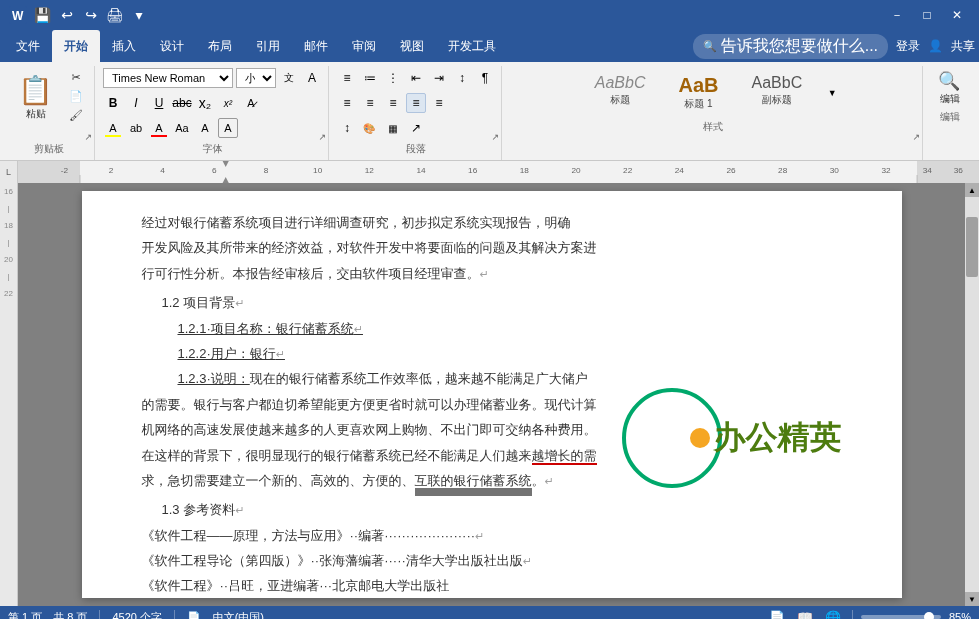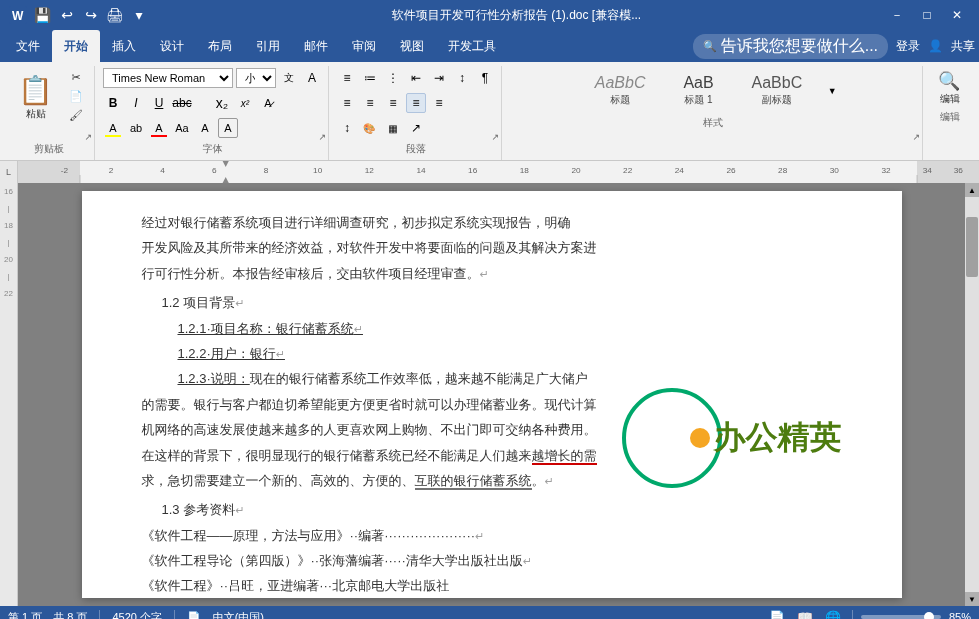--- a/index.html
+++ b/index.html
@@ -332,21 +332,20 @@
         </svg>
     </div>
     <div class="quick-access">
       <div class="qa-btn" title="保存">💾</div>
       <div class="qa-btn" title="撤销">↩</div>
       <div class="qa-btn" title="重做">↪</div>
       <div class="qa-btn" title="打印">🖨</div>
       <div class="qa-btn">▾</div>
     </div>
   </div>
-  <div class="title-bar-center">软件项目开发可行性分析报告 (1).doc [兼容模...</div>
   <div class="title-bar-controls">
     <div class="title-btn">－</div>
     <div class="title-btn">□</div>
     <div class="title-btn close">✕</div>
   </div>
 </div>
 
 <div class="ribbon-tabs">
   <div class="ribbon-tab">文件</div>
   <div class="ribbon-tab active">开始</div>
@@ -397,21 +396,21 @@
           <option>小四</option>
         </select>
         <div class="font-btn" style="font-size:10px;">文</div>
         <div class="font-btn">A</div>
       </div>
       <div class="font-row">
         <div class="font-btn bold">B</div>
         <div class="font-btn italic">I</div>
         <div class="font-btn underline">U</div>
         <div class="font-btn" style="text-decoration:line-through;">abc</div>
-        <div class="font-btn" style="font-size:14px;margin-left:17px;">x₂</div>
+        <div class="font-btn" style="font-size:14px;">x₂</div>
         <div class="font-btn" style="font-size:10px;font-style:italic;">x²</div>
         <div class="font-btn" style="font-size:11px;">A̷</div>
       </div>
       <div class="font-row">
         <div class="font-btn" style="font-size:11px;position:relative;">A<div style="position:absolute;bottom:1px;left:2px;right:2px;height:2px;background:#ffff00;"></div></div>
         <div class="font-btn" style="font-size:11px;">ab</div>
         <div class="font-btn" style="font-size:11px;position:relative;">A<div style="position:absolute;bottom:1px;left:2px;right:2px;height:2px;background:red;"></div></div>
         <div class="font-btn" style="font-size:11px;">Aa</div>
         <div class="font-btn" style="font-size:11px;">A</div>
         <div class="font-btn" style="font-size:11px;border:1px solid #999;">A</div>
@@ -450,21 +449,21 @@
     <div class="ribbon-expand-icon">↗</div>
   </div>
 
   <div class="ribbon-group styles-group">
     <div class="styles-gallery">
       <div class="style-item">
         <div class="style-preview" style="font-size:16px;color:#888;font-style:italic;">AaBbC</div>
         <div class="style-label">标题</div>
       </div>
       <div class="style-item">
-        <div class="style-preview" style="font-size:16px;font-weight:normal;color:#404040;">AaB</div>
+        <div class="style-preview" style="font-size:20px;font-weight:bold;color:#a16207;">AaB</div>
         <div class="style-label">标题 1</div>
       </div>
       <div class="style-item">
         <div class="style-preview" style="font-size:16px;color:#555;">AaBbC</div>
         <div class="style-label">副标题</div>
       </div>
       <div class="font-btn" style="width:14px;align-self:center;font-size:9px;">▼</div>
     </div>
     <div class="ribbon-group-label">样式</div>
     <div class="ribbon-expand-icon">↗</div>
@@ -542,21 +541,21 @@
       <p class="doc-para">经过对银行储蓄系统项目进行详细调查研究，初步拟定系统实现报告，明确</p>
       <p class="doc-para">开发风险及其所带来的经济效益，对软件开发中将要面临的问题及其解决方案进</p>
       <p class="doc-para">行可行性分析。本报告经审核后，交由软件项目经理审查。<span class="para-mark">↵</span></p>
       <p class="doc-heading doc-indent">1.2 项目背景<span class="para-mark">↵</span></p>
       <p class="doc-para doc-indent2">1.2.1·项目名称：银行储蓄系统<span class="para-mark">↵</span></p>
       <p class="doc-para doc-indent2">1.2.2·用户：银行<span class="para-mark">↵</span></p>
       <p class="doc-para"><span class="doc-indent2" style="display:inline;">1.2.3·说明：</span>现在的银行储蓄系统工作效率低，越来越不能满足广大储户</p>
       <p class="doc-para">的需要。银行与客户都迫切希望能更方便更省时就可以办理储蓄业务。现代计算</p>
       <p class="doc-para">机网络的高速发展使越来越多的人更喜欢网上购物、不出门即可交纳各种费用。</p>
       <p class="doc-para">在这样的背景下，很明显现行的银行储蓄系统已经不能满足人们越来<span style="border-bottom:2px solid #cc0000;display:inline;">越增长的需</span></p>
-      <p class="doc-para">求，急切需要建立一个新的、高效的、方便的、<span style="border-bottom:2px solid #737373;display:inline;">互联的银行储蓄系统</span>。<span class="para-mark">↵</span></p>
+      <p class="doc-para">求，急切需要建立一个新的、高效的、方便的、<span style="border-bottom:8px solid #737373;display:inline;">互联的银行储蓄系统</span>。<span class="para-mark">↵</span></p>
       <p class="doc-heading doc-indent">1.3 参考资料<span class="para-mark">↵</span></p>
       <p class="doc-para">《软件工程——原理，方法与应用》··编著·····················<span class="para-mark">↵</span></p>
       <p class="doc-para">《软件工程导论（第四版）》··张海藩编著·····清华大学出版社出版<span class="para-mark">↵</span></p>
       <p class="doc-para">《软件工程》··吕旺，亚进编著···北京邮电大学出版社</p>
     </div>
   </div>
 
   <div class="right-scrollbar">
     <div class="scrollbar-btn">▲</div>
     <div class="scrollbar-track">

